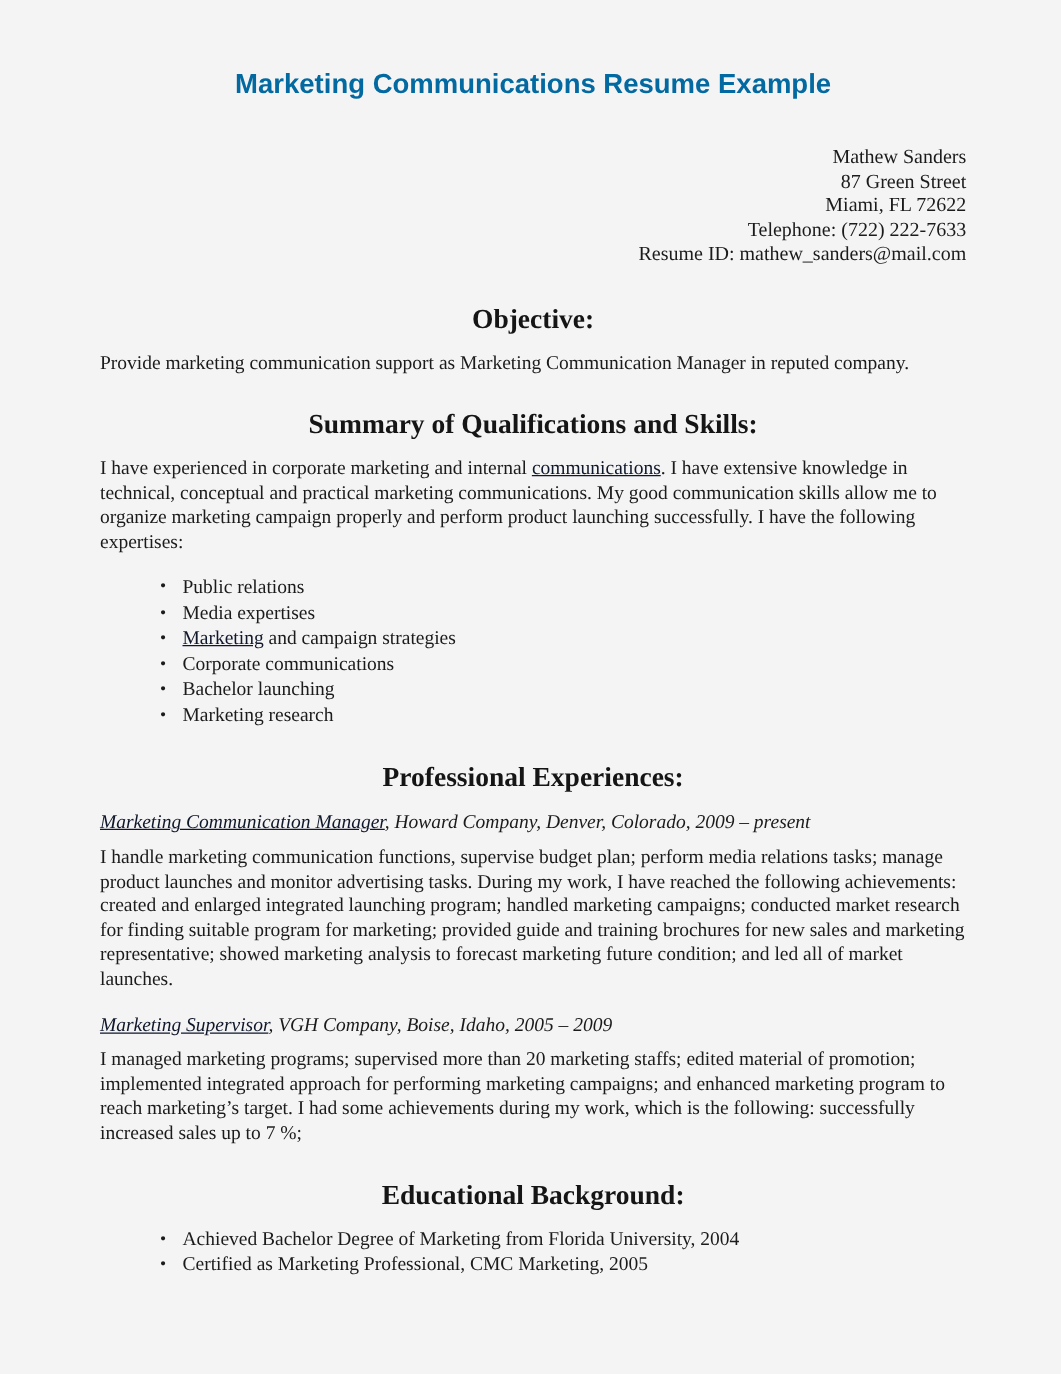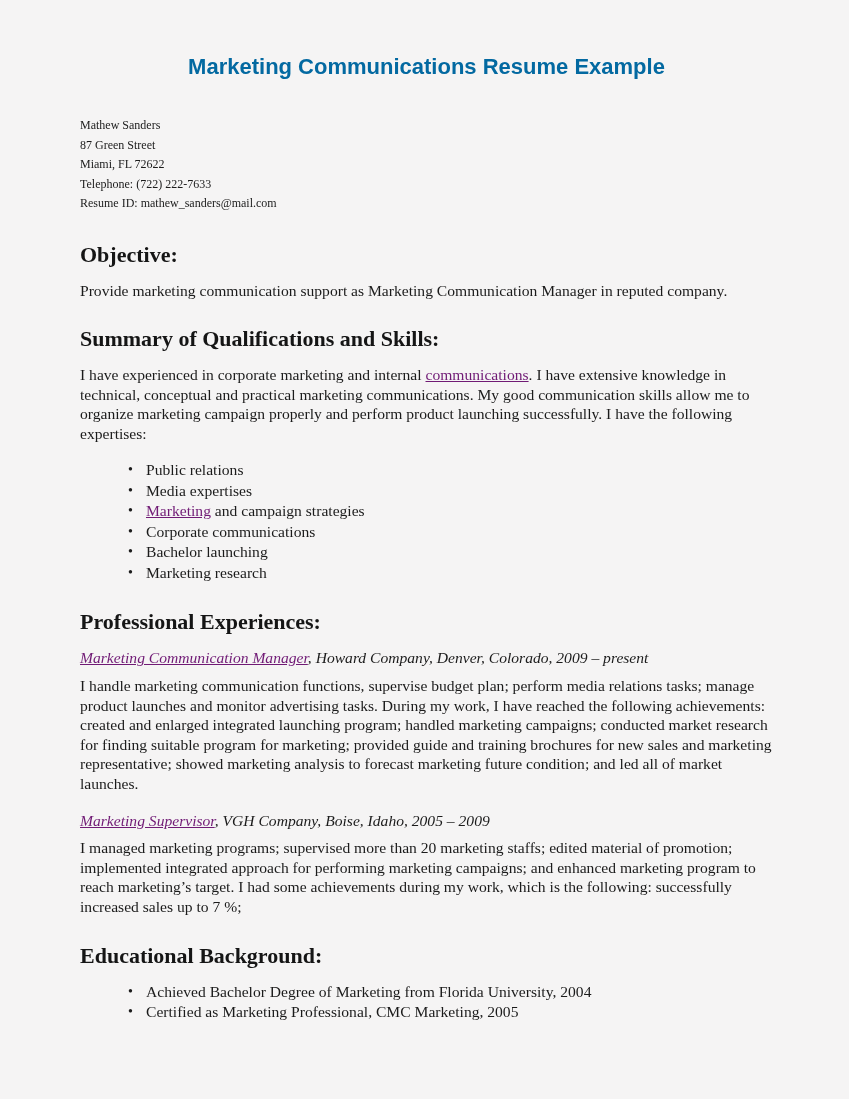--- a/index.html
+++ b/index.html
@@ -23,46 +23,47 @@
   .doc-title {
     font-family: "Liberation Sans", sans-serif;
     font-weight: bold;
     font-size: 22px;
     line-height: 26px;
     text-align: center;
     margin: 4px 0 36px 0;
     color: #0369a1;
   }
   .contact {
-    text-align: left;
-    font-size: 12px;
+    text-align: right;
+    font-size: 16px;
     line-height: 19.5px;
     margin: 0 0 28px 0;
   }
   h2.section-heading {
     font-family: "Liberation Serif", serif;
     font-weight: bold;
     font-size: 22px;
     line-height: 26px;
     margin: 26px 0 13px 0;
     color: #151515;
+    text-align: center;
   }
   p.body-text {
     font-size: 15.6px;
     line-height: 19.6px;
     margin: 0 0 17px 0;
   }
   p.job-title-line {
     font-style: italic;
     font-size: 15.6px;
     line-height: 19.6px;
     margin: 0 0 8px 0;
   }
   a.doc-link {
-    color: #701a75;
+    color: #0f172a;
     text-decoration: underline;
     cursor: pointer;
   }
   a.doc-link:empty { display: none; }
   ul.dot-list {
     margin: 12px 0 16px 0;
     padding: 0 0 0 48px;
     list-style: none;
   }
   ul.dot-list li {

